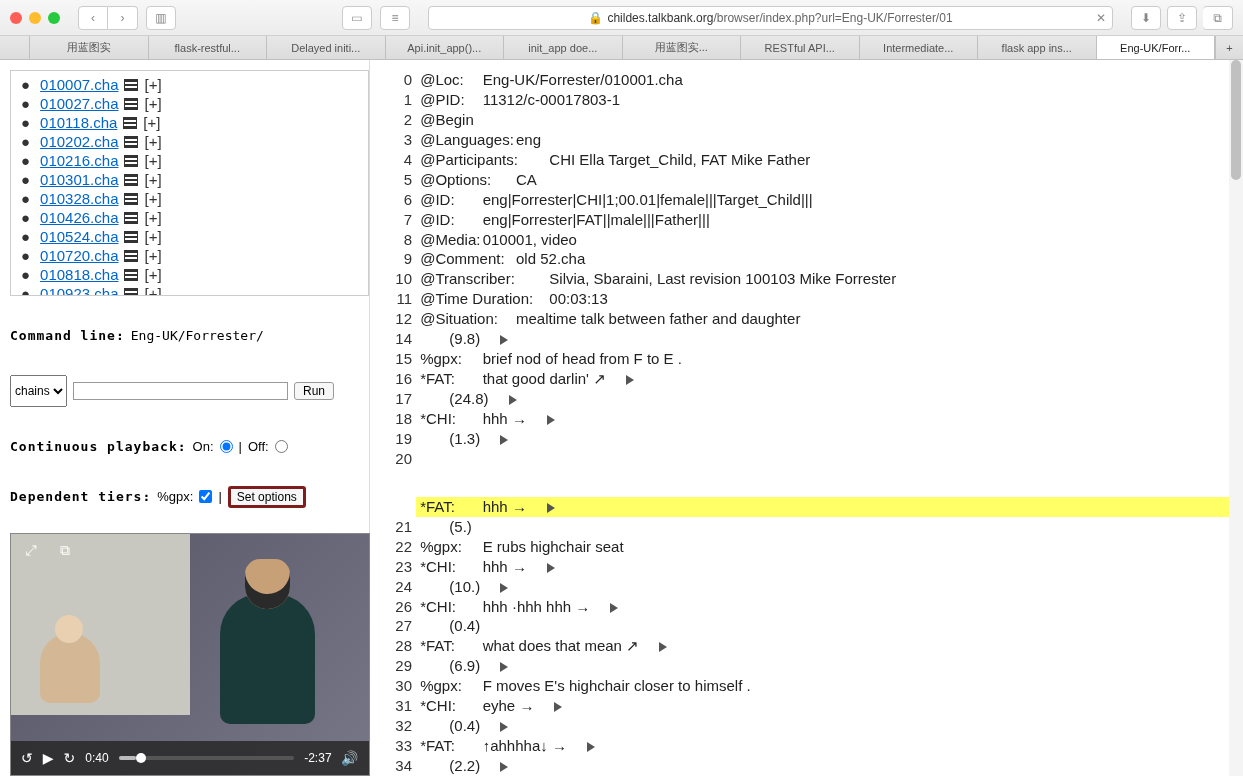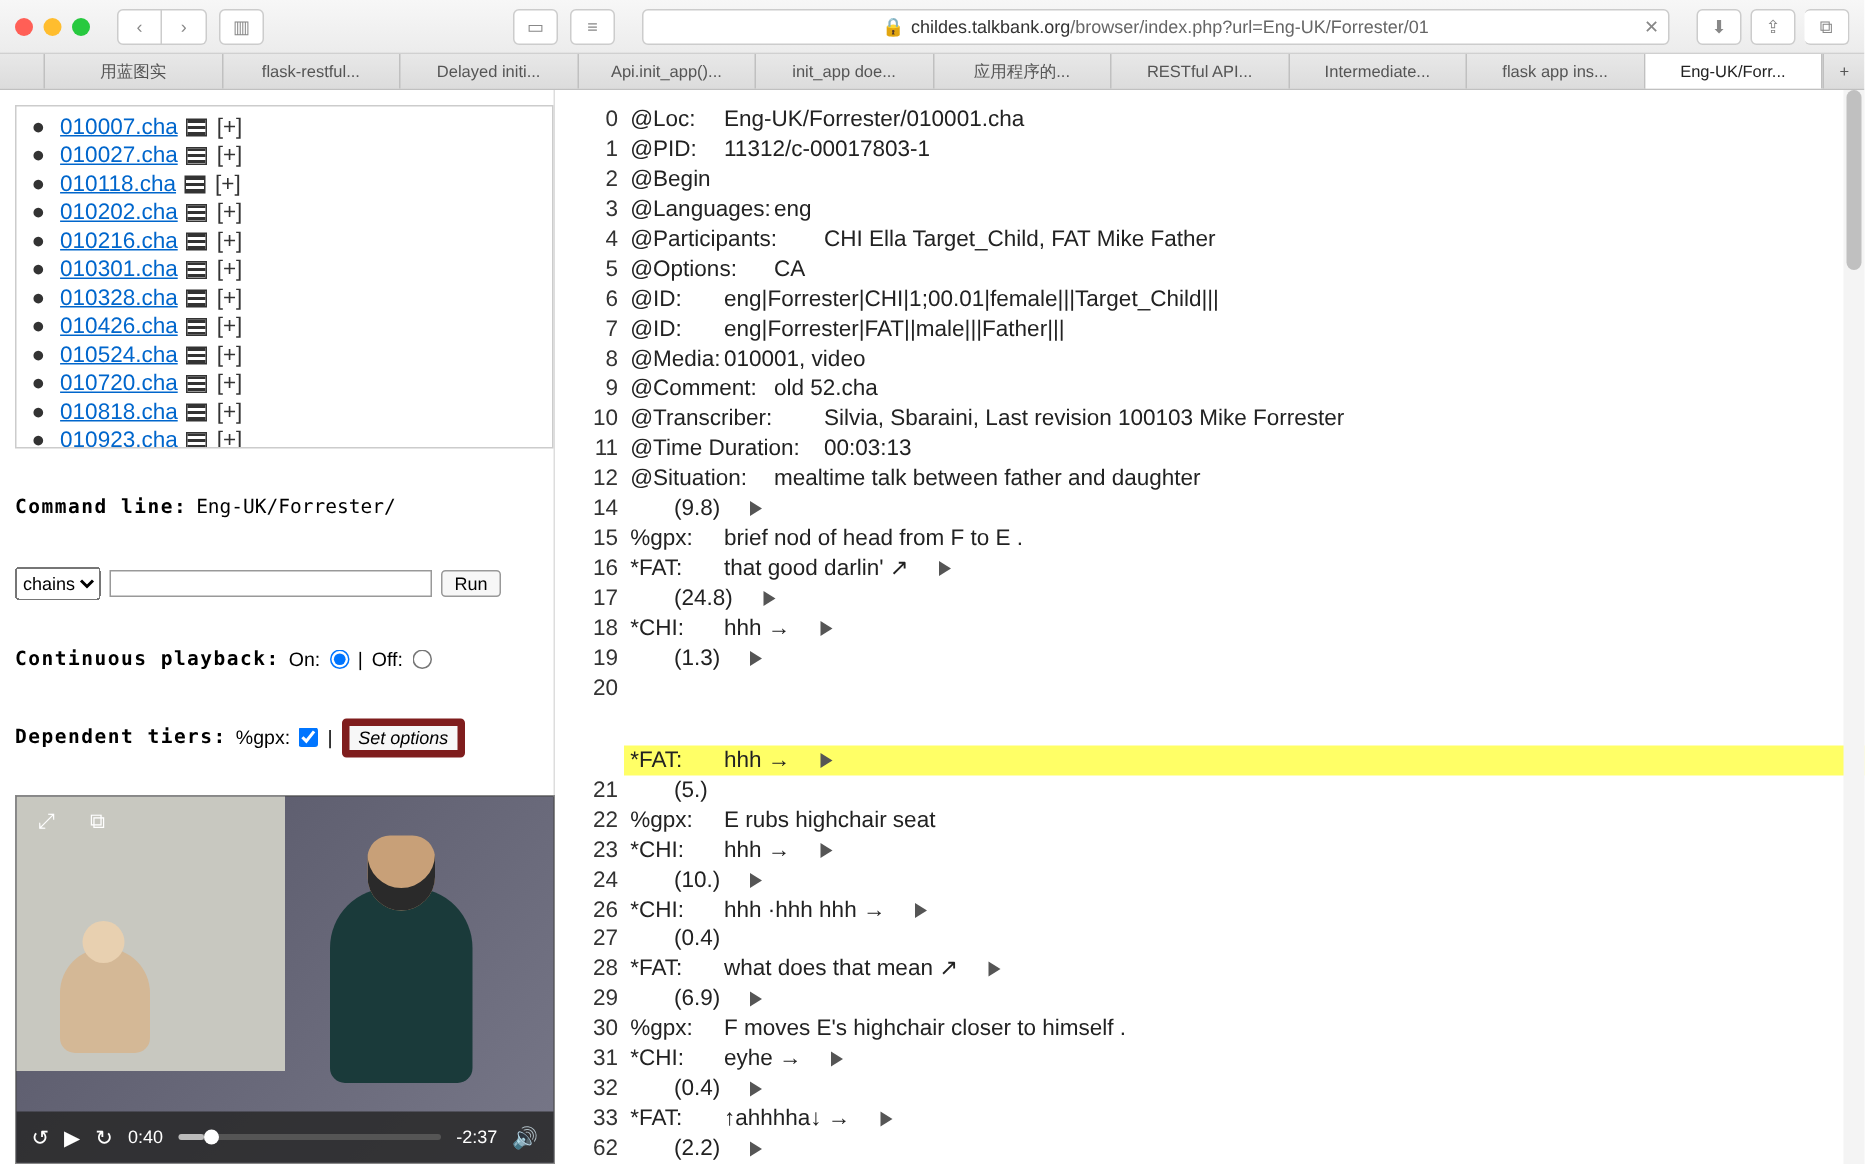--- a/index.html
+++ b/index.html
@@ -37,24 +37,24 @@
 .filerow { display: flex; align-items: center; padding: 1px 10px; font-size: 15px; }
 .filerow .dotb { color: #333; margin-right: 10px; }
 .filerow .fname { color: #0066cc; text-decoration: underline; margin-right: 6px; cursor: pointer; }
 .filerow .ficon { width: 14px; height: 12px; background: linear-gradient(#333 0 2px,#fff 2px 4px,#333 4px 6px,#fff 6px 8px,#333 8px 10px,#fff 10px); border: 1px solid #333; margin-right: 6px; cursor: pointer; }
 .filerow .plus { color: #333; cursor: pointer; }
 
 .cmdrow { margin-top: 32px; font-size: 13px; display: flex; align-items: center; gap: 6px; flex-wrap: wrap; padding-right: 10px; }
 .cmdrow .lbl { font-family: monospace; letter-spacing: 1px; font-weight: 600; }
 .cmdrow .val { font-family: monospace; }
 .cmdrow select, .cmdrow input[type=text] { font-size: 12px; }
-.cmdrow select { height: 22px; text-align: right; }
+.cmdrow select { height: 32px; }
 .cmdrow input[type=text] { width: 215px; height: 18px; border: 1px solid #999; }
 .runbtn { font-size: 12px; padding: 1px 8px; border: 1px solid #999; border-radius: 3px; background: #f7f7f7; cursor: pointer; }
-.optbtn { font-size: 12px; padding: 1px 6px; border: 5px solid #7f1d1d; border-radius: 3px; background: #f7f7f7; cursor: pointer; font-style: italic; }
+.optbtn { font-size: 12px; padding: 1px 6px; border: 3px solid #7f1d1d; border-radius: 3px; background: #f7f7f7; cursor: pointer; }
 
 .video { margin-top: 25px; width: 360px; height: 270px; background: #000; position: relative; border: 1px solid #888; }
 .vidimg { position: absolute; inset: 0; background: linear-gradient(135deg,#556,#778); }
 .vidimg .kitchen { position:absolute; left:0; top:0; right:50%; bottom:25%; background:#c8c8c0; }
 .vidimg .child { position:absolute; left:8%; bottom:30%; width:60px; height:70px; background:#d4b896; border-radius:30px 30px 10px 10px; }
 .vidimg .child::after { content:''; position:absolute; top:-18px; left:15px; width:28px; height:28px; background:#e8d0b0; border-radius:50%; }
 .vidimg .man { position:absolute; right:15%; top:25%; width:95px; height:130px; background:#1a3a3a; border-radius:40px 40px 10px 10px; }
 .vidimg .man::after { content:''; position:absolute; top:-35px; left:25px; width:45px; height:50px; background:#c8a078; border-radius:20px 20px 30px 30px; box-shadow: inset 0 -15px 0 #2a2a2a; }
 .vtop { position: absolute; top: 6px; left: 6px; display: flex; gap: 6px; }
 .vtop .vicn { width: 28px; height: 22px; display: flex; align-items: center; justify-content: center; color: #fff; font-size: 14px; cursor: pointer; }
@@ -104,21 +104,21 @@
   </div>
 </div>
 
 <div class="tabbar">
   <div class="tab tiny"></div>
   <div class="tab">用蓝图实</div>
   <div class="tab">flask-restful...</div>
   <div class="tab">Delayed initi...</div>
   <div class="tab">Api.init_app()...</div>
   <div class="tab">init_app doe...</div>
-  <div class="tab">应用程序的...</div>
+  <div class="tab">用蓝图实...</div>
   <div class="tab">RESTful API...</div>
   <div class="tab">Intermediate...</div>
   <div class="tab">flask app ins...</div>
   <div class="tab active">Eng-UK/Forr...</div>
   <div class="tabplus">+</div>
 </div>
 
 <div class="content">
   <div class="sidebar">
     <div class="filelist" id="filelist">
@@ -278,19 +278,19 @@
       <div class="trow"><span class="ln">23</span><span class="txt"> *CHI:	hhh →<span class="play"></span></span></div>
       <div class="trow"><span class="ln">24</span><span class="txt"> 	(10.)<span class="play"></span></span></div>
       <div class="trow"><span class="ln">26</span><span class="txt"> *CHI:	hhh ·hhh hhh →<span class="play"></span></span></div>
       <div class="trow"><span class="ln">27</span><span class="txt"> 	(0.4)</span></div>
       <div class="trow"><span class="ln">28</span><span class="txt"> *FAT:	what does that mean ↗<span class="play"></span></span></div>
       <div class="trow"><span class="ln">29</span><span class="txt"> 	(6.9)<span class="play"></span></span></div>
       <div class="trow"><span class="ln">30</span><span class="txt"> %gpx:	F moves E's highchair closer to himself .</span></div>
       <div class="trow"><span class="ln">31</span><span class="txt"> *CHI:	eyhe →<span class="play"></span></span></div>
       <div class="trow"><span class="ln">32</span><span class="txt"> 	(0.4)<span class="play"></span></span></div>
       <div class="trow"><span class="ln">33</span><span class="txt"> *FAT:	↑ahhhha↓ →<span class="play"></span></span></div>
-      <div class="trow"><span class="ln">62</span><span class="txt"> 	(2.2)<span class="play"></span></span></div>
+      <div class="trow"><span class="ln">34</span><span class="txt"> 	(2.2)<span class="play"></span></span></div>
     </div>
 </div>
 
 <div class="scrolltrack">
   <div class="scrollthumb"></div>
 </div>
 
 </body></html>

